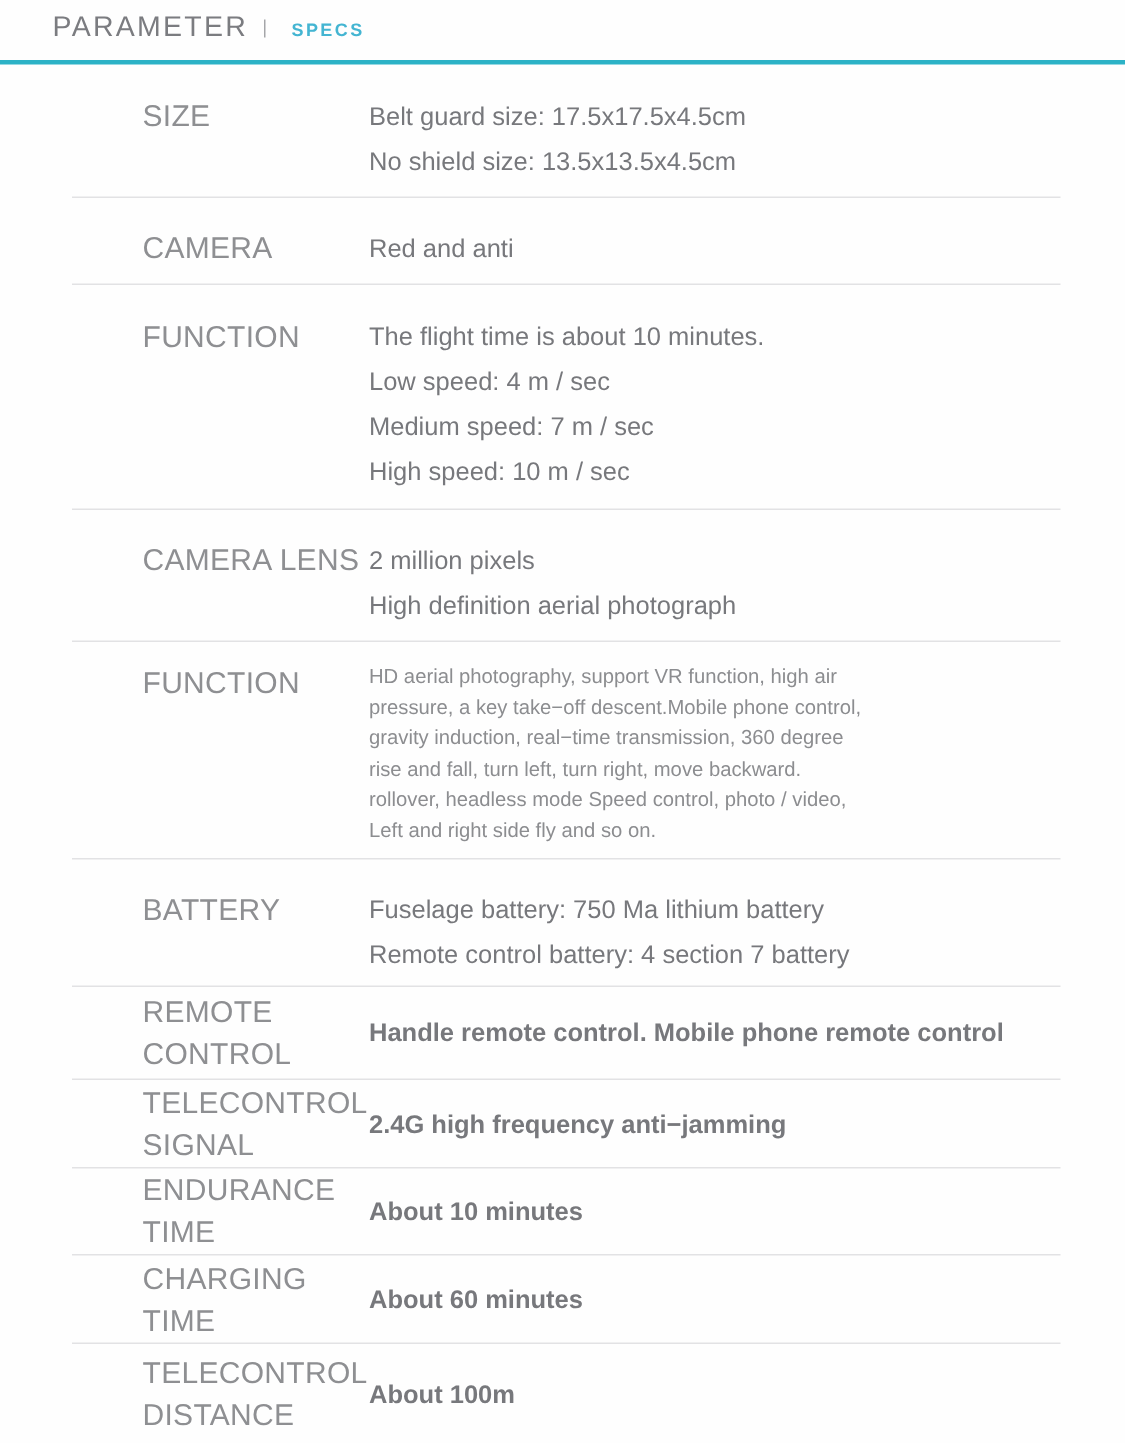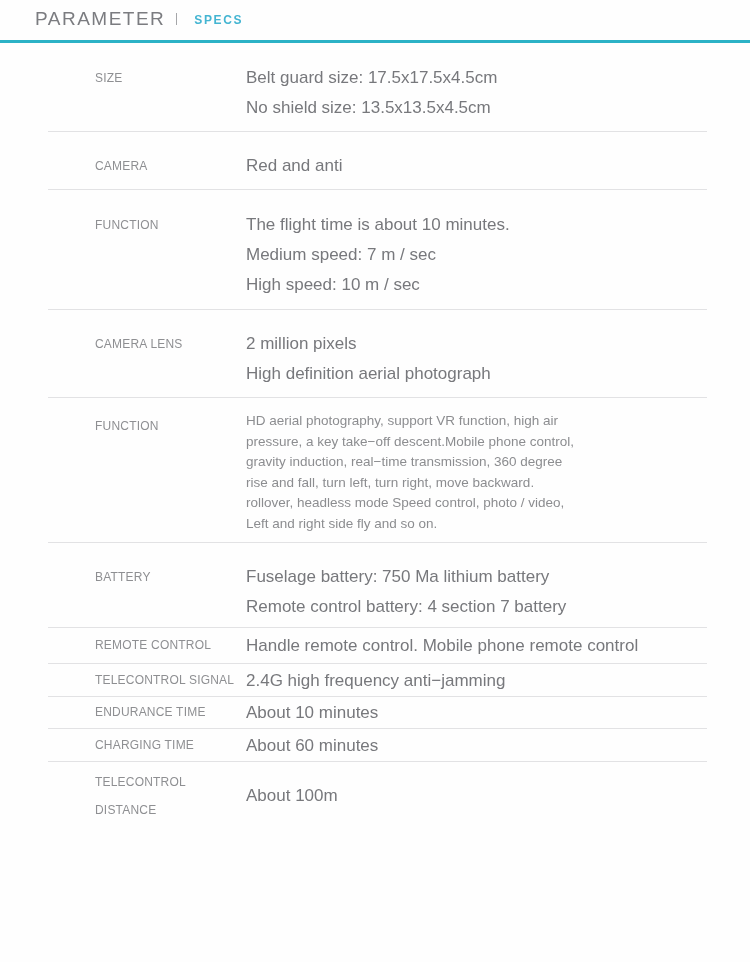--- a/index.html
+++ b/index.html
@@ -49,40 +49,40 @@
   .row {
     display: flex;
     border-bottom: 1px solid var(--divider, #e2e2e4);
   }
   .row:last-child { border-bottom: none; }
   .label {
     width: 198px;
     flex: 0 0 198px;
     padding-left: 47px;
     padding-right: 6px;
-    font-size: 12px;
+    font-size: 20px;
     letter-spacing: 0.2px;
     line-height: 30px;
     color: var(--label, #8e8f92);
   }
   .value {
     flex: 1 1 auto;
     font-size: 17px;
     line-height: 30px;
     color: var(--value, #77787c);
   }
   .vline { white-space: nowrap; }
 
   .row.small .value {
     font-size: 13.5px;
     line-height: 20.5px;
     color: #8c8d90;
   }
   .row.center .label { line-height: 28px; }
-  .row.center .value { align-self: center; }
+  .row.center .value { align-self: center; font-weight: bold; }
 
   
   .row:nth-child(1)  { padding: 20px 0 8px; }
   .row:nth-child(2)  { padding: 19px 0 8px; }
   .row:nth-child(3)  { padding: 20px 0 9px; }
   .row:nth-child(4)  { padding: 19px 0 8px; justify-content: space-between; }
   .row:nth-child(5)  { padding: 13px 0 8px; }
   .row:nth-child(6)  { padding: 19px 0 5px; }
   .row:nth-child(7)  { padding: 3px 0 2px; }
   .row:nth-child(8)  { padding: 2px 0 0; }
@@ -113,20 +113,21 @@
     <div class="label">CAMERA</div>
     <div class="value">
           <div class="vline">Red and anti</div>
         </div>
   </div>
 
   <div class="row">
     <div class="label">FUNCTION</div>
     <div class="value">
           <div class="vline">The flight time is about 10 minutes.</div>
+          <div class="vline">Low speed: 4 m / sec</div>
           <div class="vline">Medium speed: 7 m / sec</div>
           <div class="vline">High speed: 10 m / sec</div>
         </div>
   </div>
 
   <div class="row">
     <div class="label">CAMERA LENS</div>
     <div class="value">
           <div class="vline">2 million pixels</div>
           <div class="vline">High definition aerial photograph</div>

